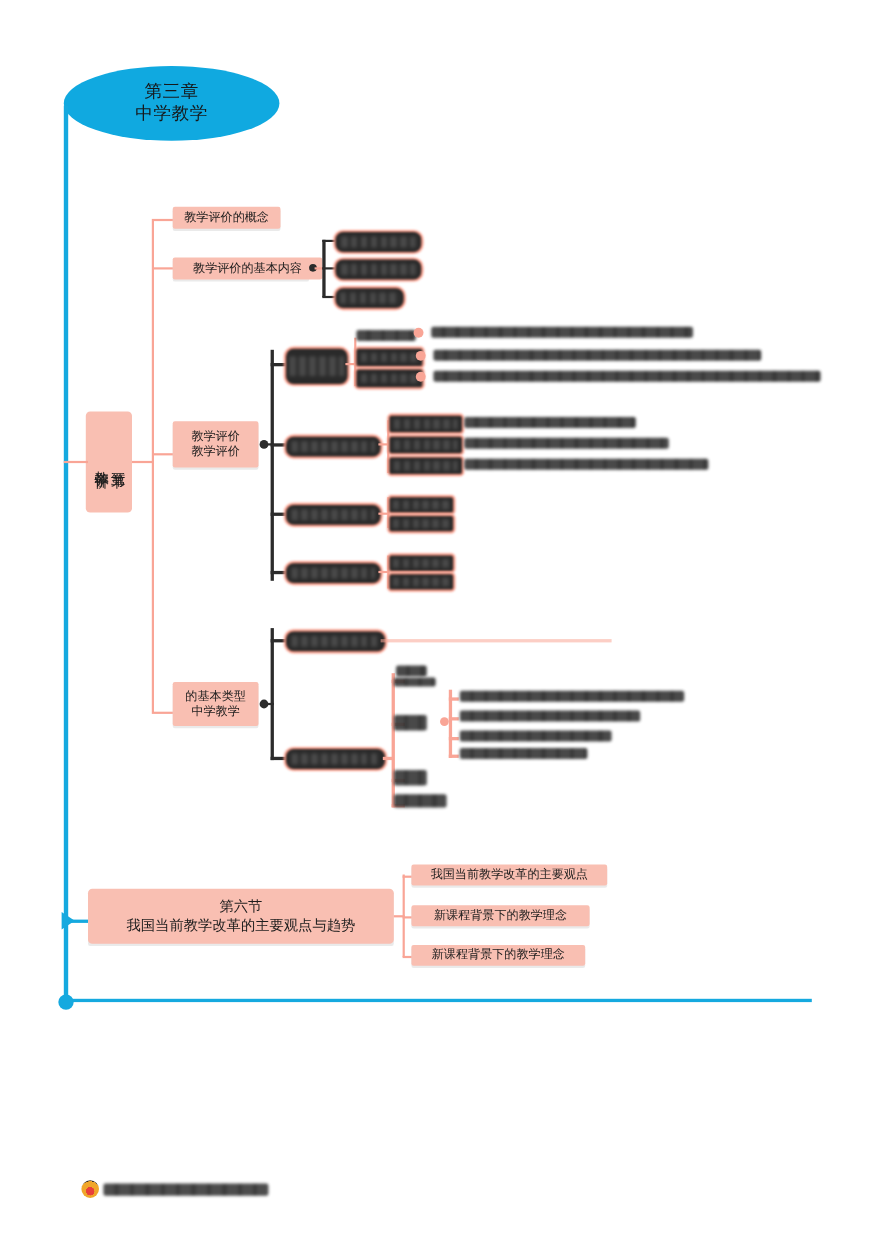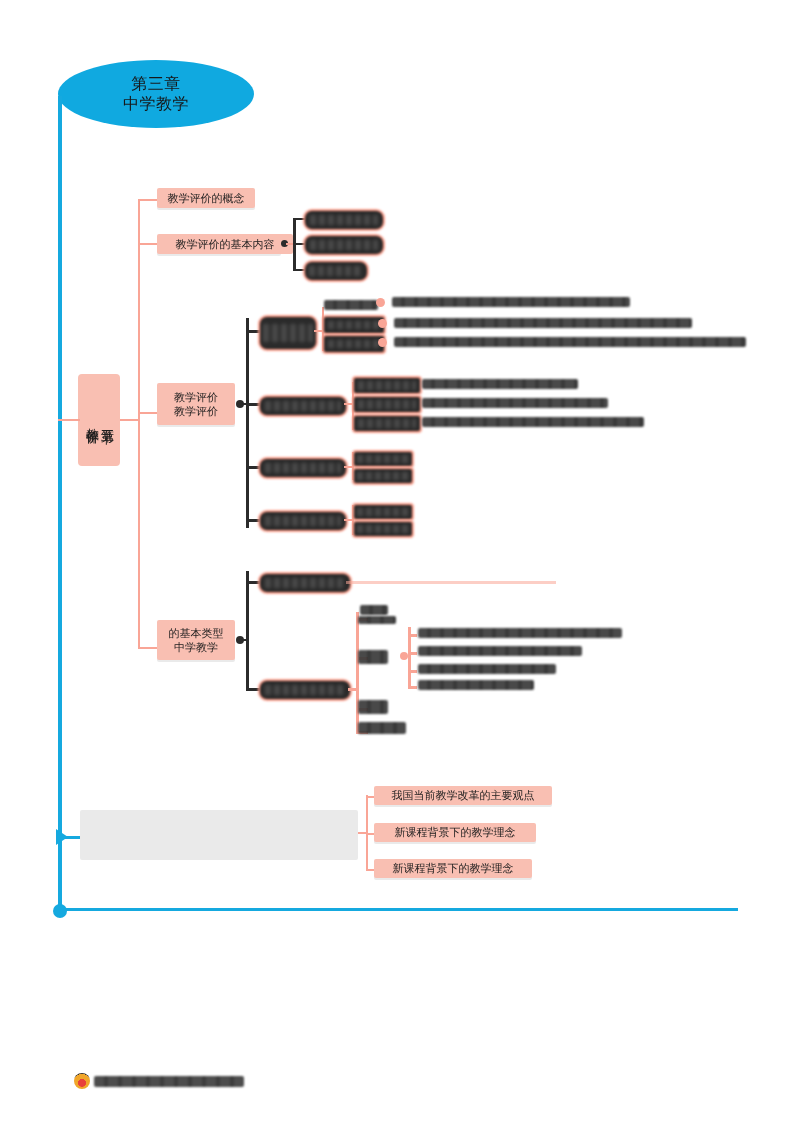--- a/index.html
+++ b/index.html
@@ -246,20 +246,24 @@
   <div class="ln" style="left:408px;top:686px;width:9px;height:3px;"></div>
   <div class="blurtext" style="left:418px;top:680px;width:116px;height:10px;"></div>
 
   <div class="ln" style="left:356px;top:708px;width:12px;height:3px;"></div>
   <div class="blurtext" style="left:358px;top:700px;width:30px;height:14px;"></div>
 
   <div class="ln" style="left:356px;top:731px;width:12px;height:3px;"></div>
   <div class="blurtext" style="left:358px;top:722px;width:48px;height:12px;"></div>
 
   <div class="plate" style="left:80px;top:810px;width:278px;height:50px;"></div>
+  <div class="node multi soft" style="left:80px;top:808px;width:278px;height:50px;font-size:13px;">
+    <span>第六节</span>
+    <span>我国当前教学改革的主要观点与趋势</span>
+  </div>
 
   <div class="ln" style="left:358px;top:832px;width:10px;height:2px;"></div>
   <div class="ln" style="left:366px;top:795px;width:2px;height:75px;"></div>
 
   <div class="ln" style="left:366px;top:796px;width:10px;height:2px;"></div>
   <div class="plate" style="left:374px;top:788px;width:178px;height:19px;"></div>
   <div class="node" style="left:374px;top:786px;width:178px;height:19px;font-size:11px;">我国当前教学改革的主要观点</div>
 
   <div class="ln" style="left:366px;top:833px;width:10px;height:2px;"></div>
   <div class="plate" style="left:374px;top:825px;width:162px;height:19px;"></div>

